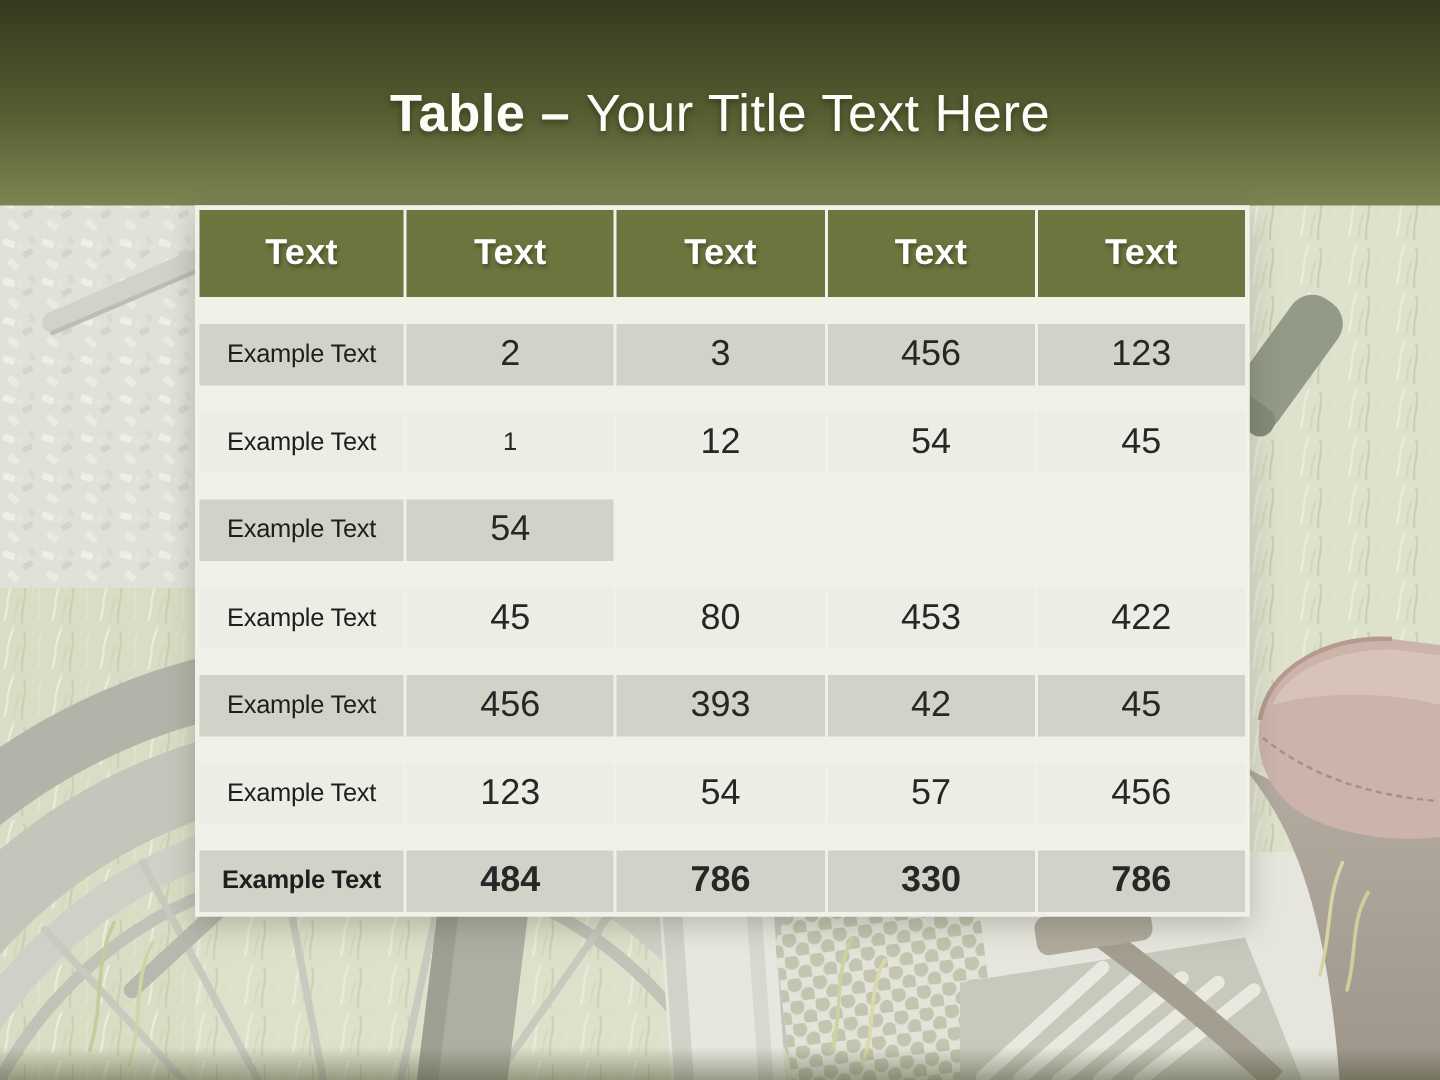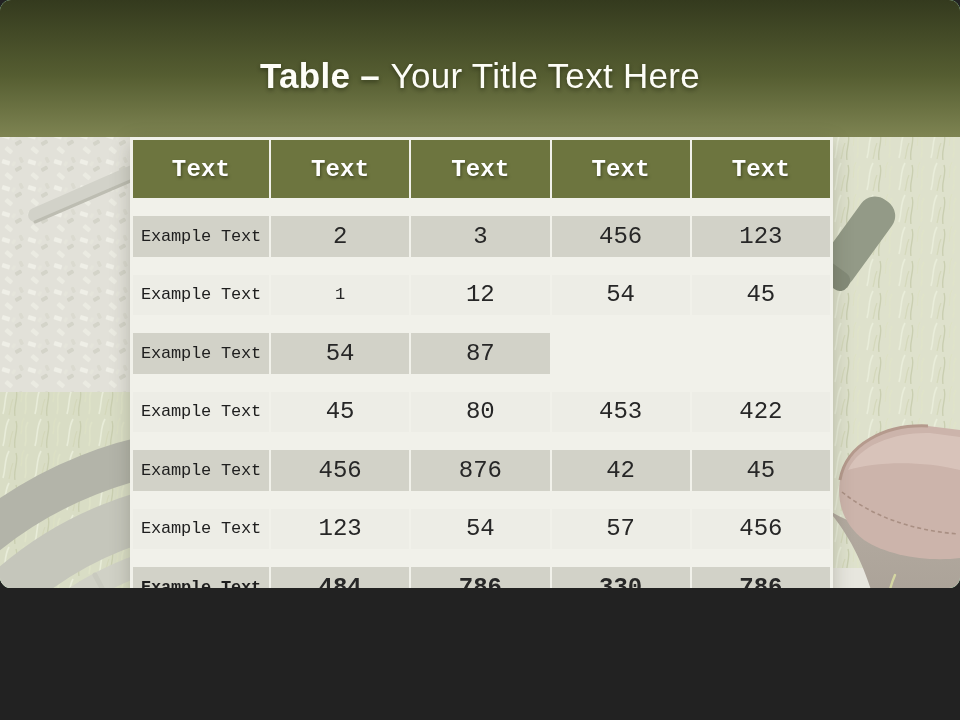--- a/index.html
+++ b/index.html
@@ -1,20 +1,19 @@
 <!DOCTYPE html>
 <html style="--band_top: #343a1e; --band_bottom: #7e8452; --accent: #6d753f; --row_odd: #d2d2c8; --row_even: #edede6; --grid_line: #f1f1ea; --ink: #272727; --title_color: #fdfdf7;"><head>
 <meta charset="utf-8">
 <style>
   html,body{margin:0;padding:0;background:#222;}
   .slide{
-    position:relative;width:960px;height:588px;overflow:hidden;
+    position:relative;width:960px;height:720px;overflow:hidden;
     font-family:"Liberation Sans","DejaVu Sans",sans-serif;
     background:#22c55e;
-    border-radius:11px;
   }
   .photo{position:absolute;inset:0;width:960px;height:720px;display:block;}
   
   .band{
     position:absolute;left:0;top:0;width:960px;height:137px;
     background:linear-gradient(to bottom, var(--band_top,#343a1e) 0%, #555d31 55%, var(--band_bottom,#7e8452) 100%);
     display:flex;align-items:center;justify-content:center;
     padding-top:14px;box-sizing:border-box;
   }
   .title{
@@ -29,21 +28,21 @@
     position:absolute;left:130px;top:137px;width:703px;box-sizing:border-box;
     display:flex;flex-direction:column;gap:2px;
     background:var(--grid_line,#f1f1ea);border:3px solid var(--grid_line,#f1f1ea);
     box-shadow:0 6px 18px rgba(50,52,35,.25);
   }
   .tr{
     display:grid;grid-template-columns:136px repeat(4,1fr);gap:2px;
     height:56.5px;
   }
   .tr.thead{height:58px;}
-  .td,.th{display:flex;align-items:center;justify-content:center;overflow:hidden;font-family:Liberation Mono, monospace;}
+  .td,.th{display:flex;align-items:center;justify-content:center;overflow:hidden;}
   .th{
     background:var(--accent,#6d753f);color:#ffffff;font-size:24px;font-weight:700;
     text-shadow:1px 2px 3px rgba(35,40,15,.55);letter-spacing:.2px;
   }
   .tr.odd  .td{background:var(--row_odd,#d2d2c8);}
   .tr.even .td{background:var(--row_even,#edede6);}
   .td{color:var(--ink,#272727);margin-top:16px;}
   .td.label{font-size:17px;letter-spacing:-.2px;color:#1e1e1e;}
   .td.num{font-size:24px;}
   .td.num.sm{font-size:17px;}
@@ -192,35 +191,34 @@
       <div class="td label">Example Text</div>
       <div class="td num sm">1</div>
       <div class="td num">12</div>
       <div class="td num">54</div>
       <div class="td num">45</div>
     </div>
 
     <div class="tr odd">
       <div class="td label">Example Text</div>
       <div class="td num">54</div>
-      <div class="td num">87</div>
     </div>
 
     <div class="tr even">
       <div class="td label">Example Text</div>
       <div class="td num">45</div>
       <div class="td num">80</div>
       <div class="td num">453</div>
       <div class="td num">422</div>
     </div>
 
     <div class="tr odd">
       <div class="td label">Example Text</div>
       <div class="td num">456</div>
-      <div class="td num">876</div>
+      <div class="td num">393</div>
       <div class="td num">42</div>
       <div class="td num">45</div>
     </div>
 
     <div class="tr even">
       <div class="td label">Example Text</div>
       <div class="td num">123</div>
       <div class="td num">54</div>
       <div class="td num">57</div>
       <div class="td num">456</div>

